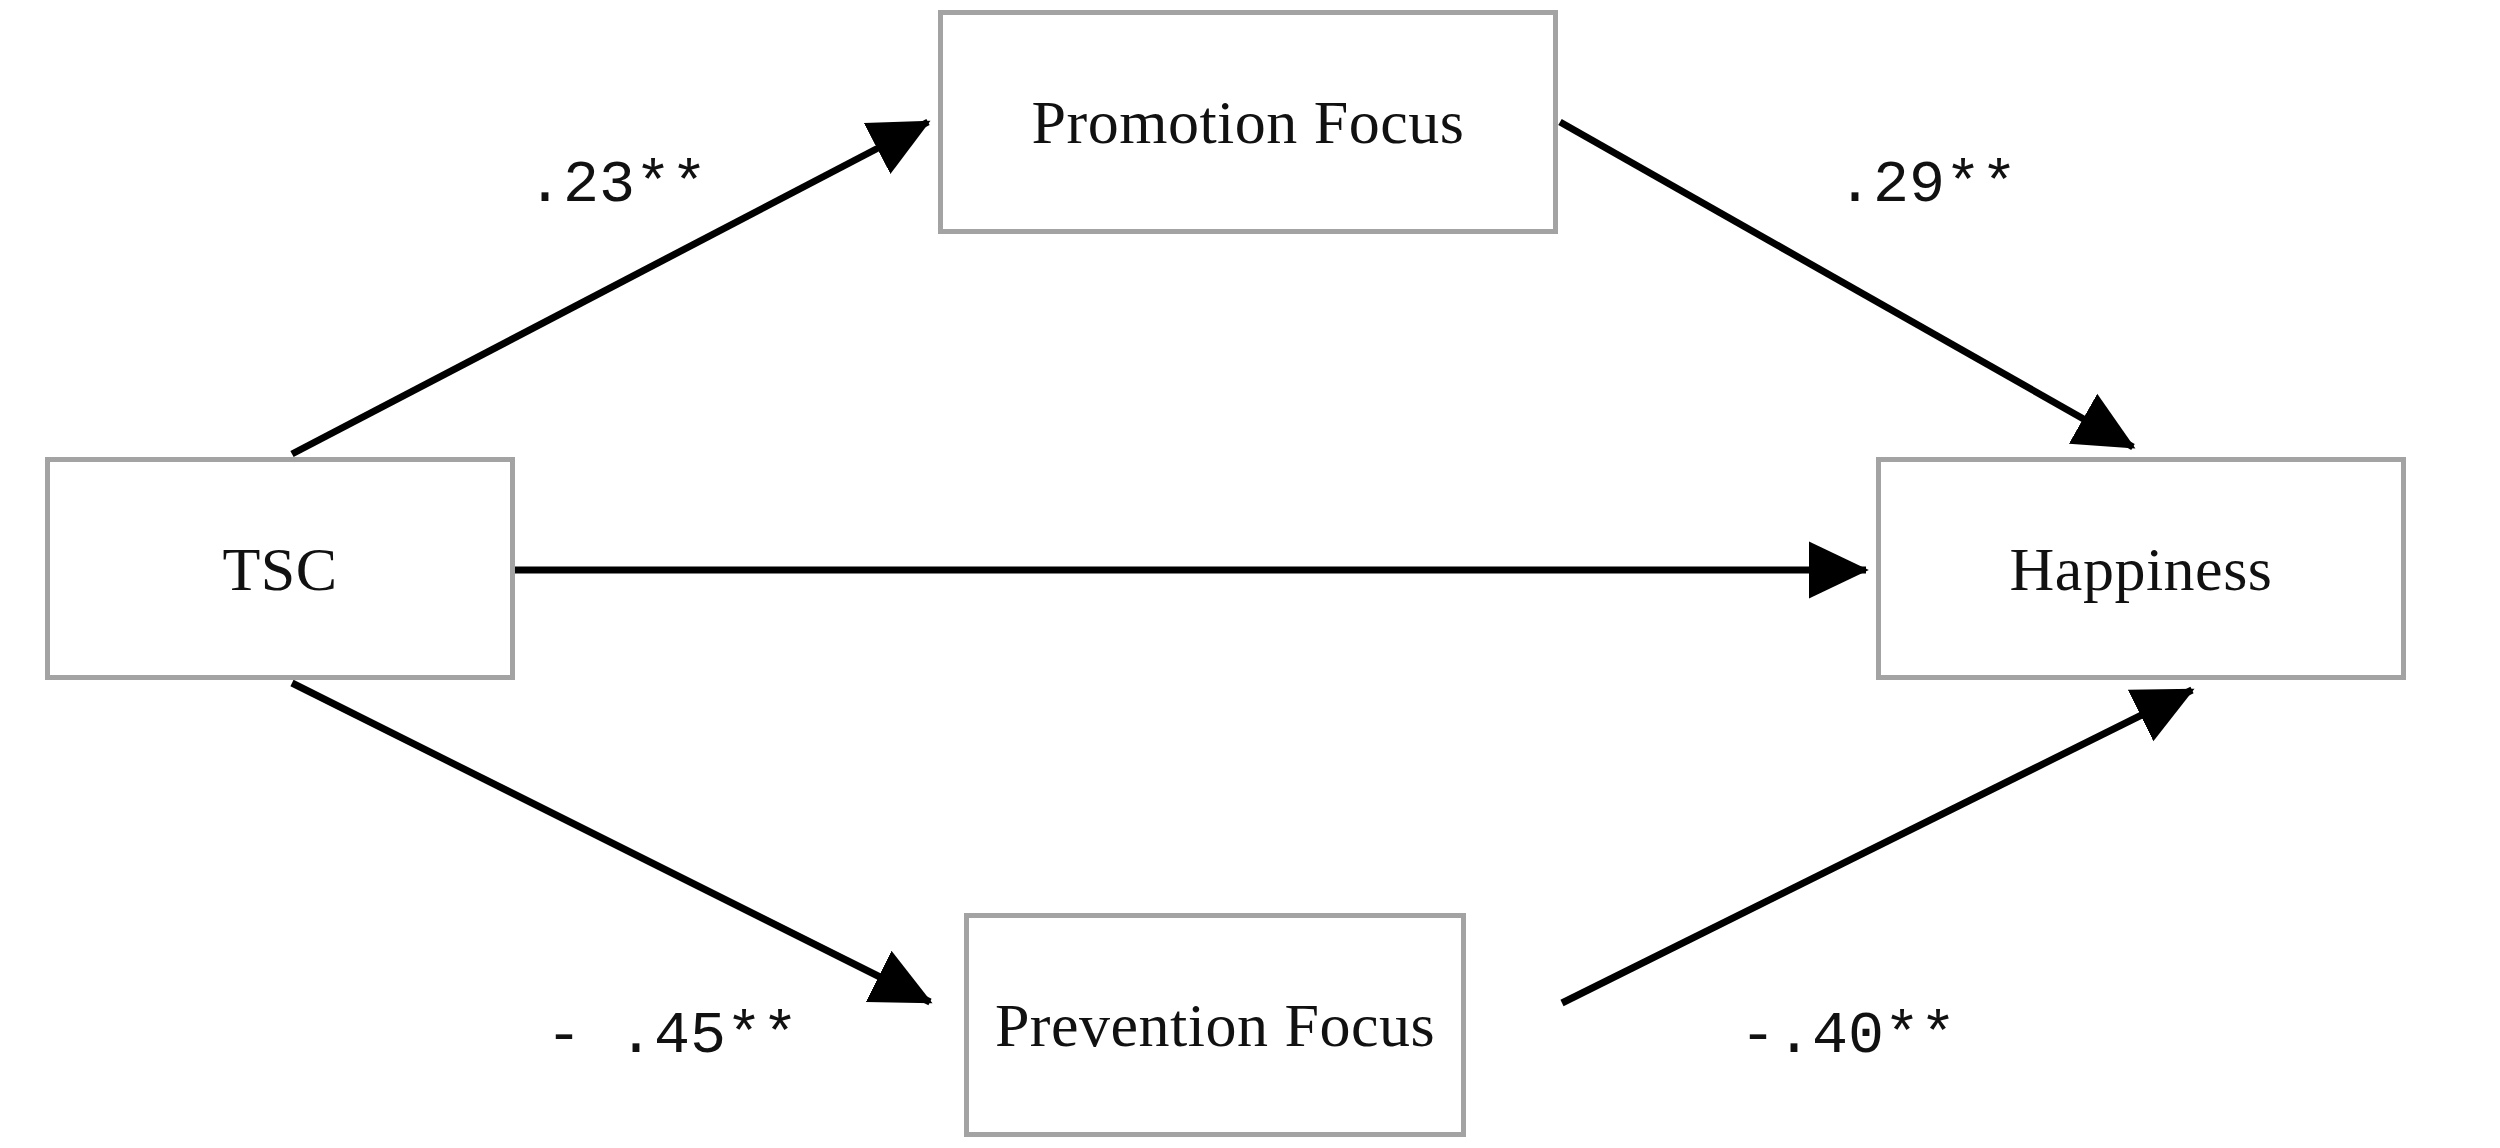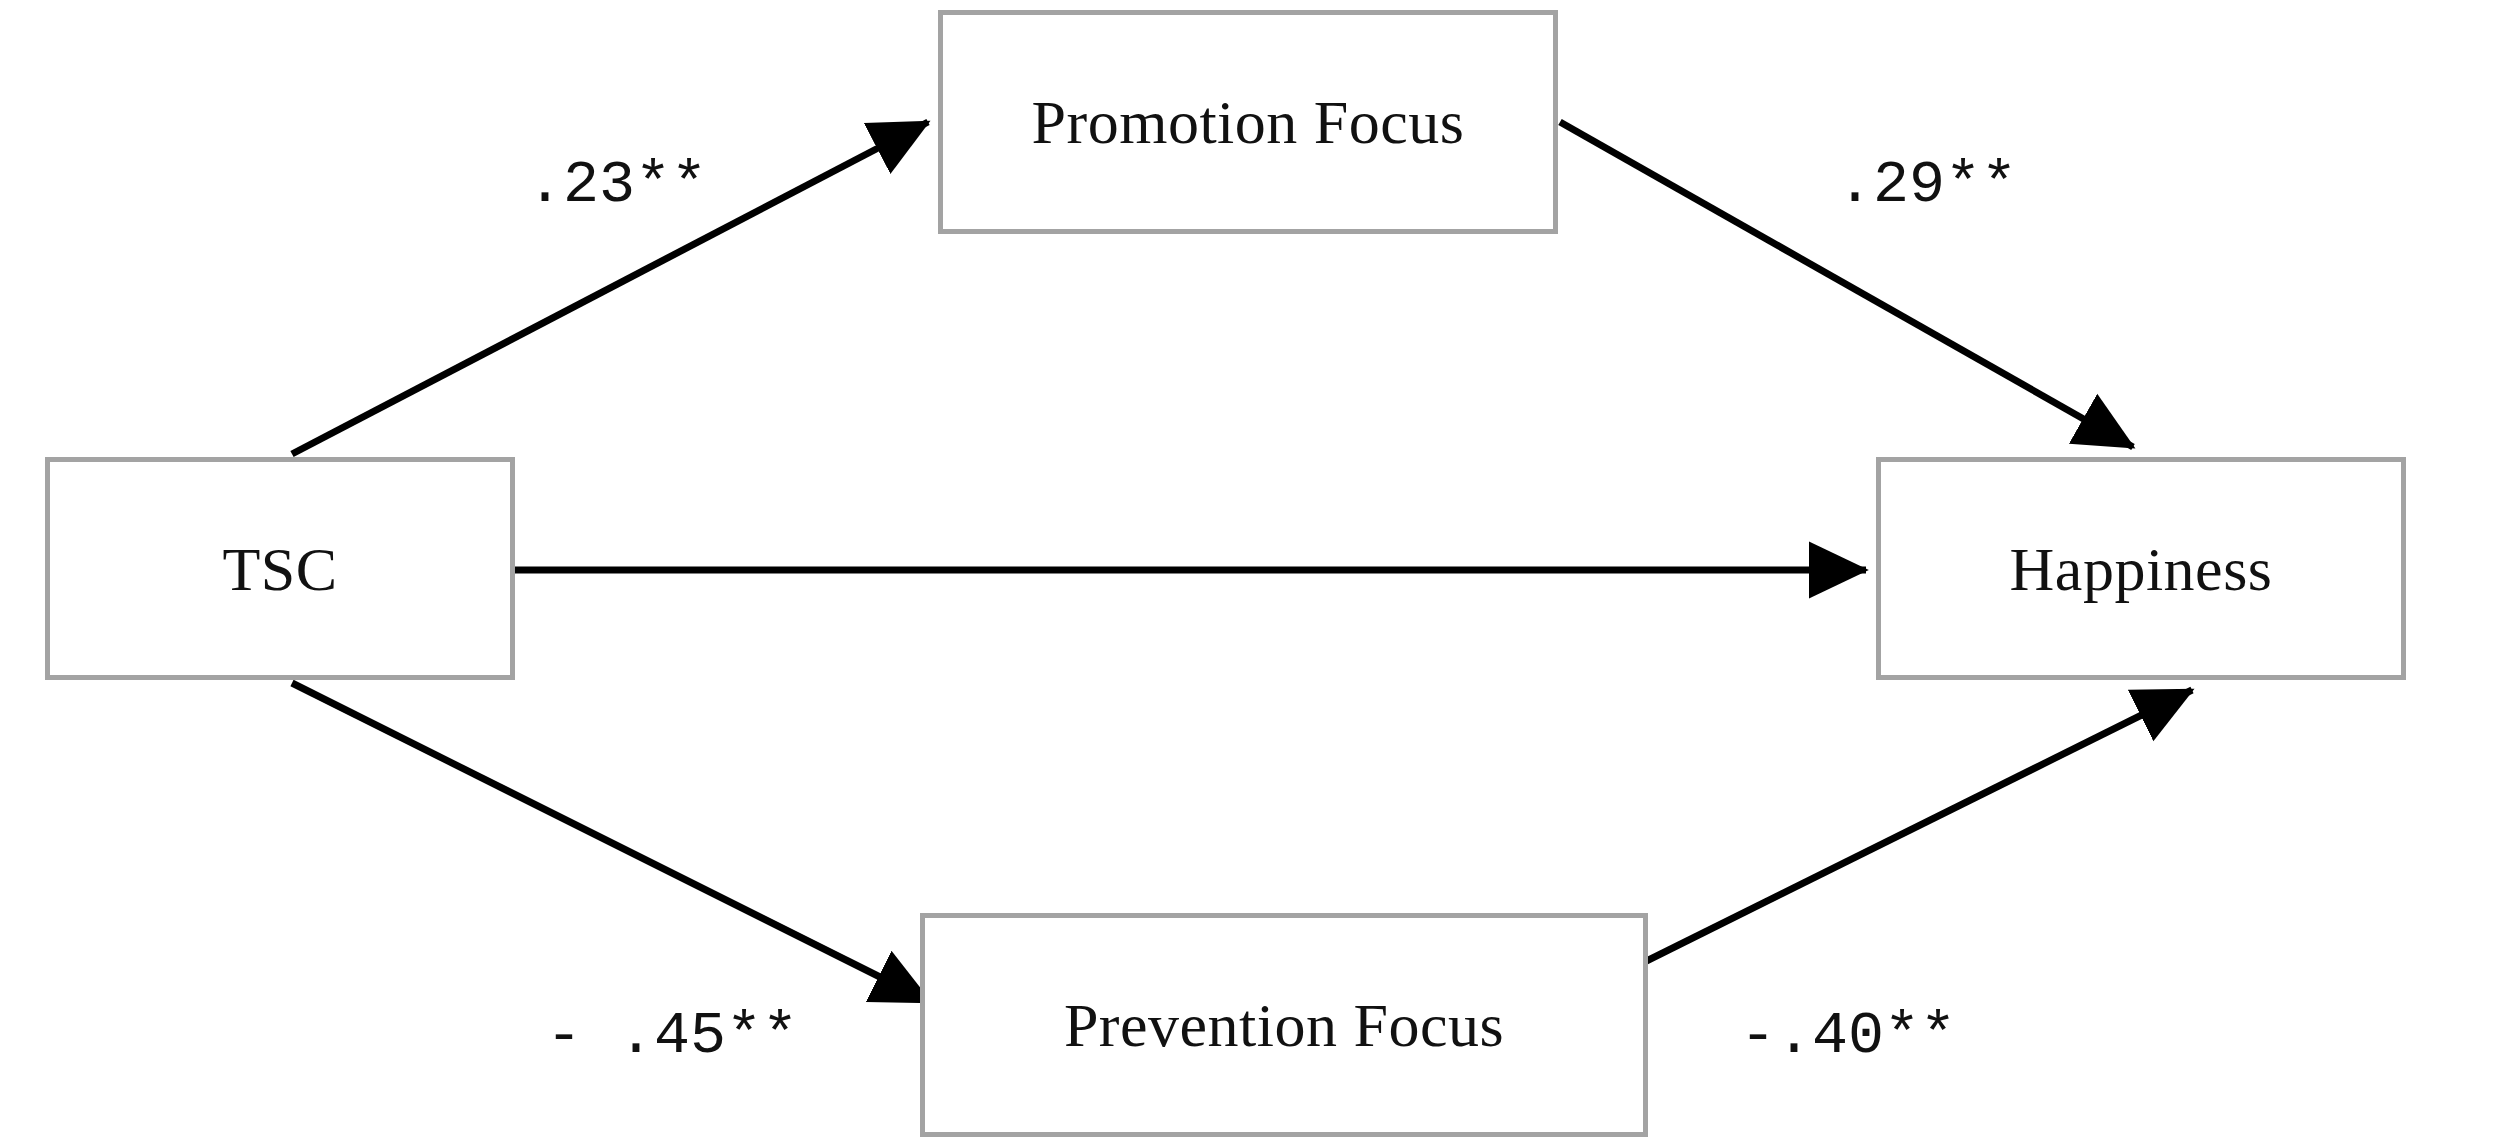--- a/index.html
+++ b/index.html
@@ -45,21 +45,21 @@
     position: absolute;
     font-family: Liberation Mono, monospace;
     font-size: 60px;
     color: #111111;
     white-space: nowrap;
     line-height: 1;
   }
   
   #node-tsc        { left: 8px;    top: 457px; width: 470px; height: 223px; margin-left: 37px; }
   #node-promotion  { left: 938px;  top: 10px;  width: 620px; height: 224px; }
-  #node-prevention { left: 920px;  top: 913px; width: 728px; height: 224px; text-align: right; }
+  #node-prevention { left: 964px;  top: 913px; width: 502px; height: 224px; text-align: right; }
   #node-happiness  { left: 1876px; top: 457px; width: 530px; height: 223px; }
   
   #label-a1 { left: 527px;  top: 155px; }
   #label-b1 { left: 1837px; top: 155px; }
   #label-c  { left: 1022px; top: 600px; }
   #label-a2 { left: 546px;  top: 1006px; }
   #label-b2 { left: 1740px; top: 1006px; text-align: center; }
 </style>
 </head>
 <body>

